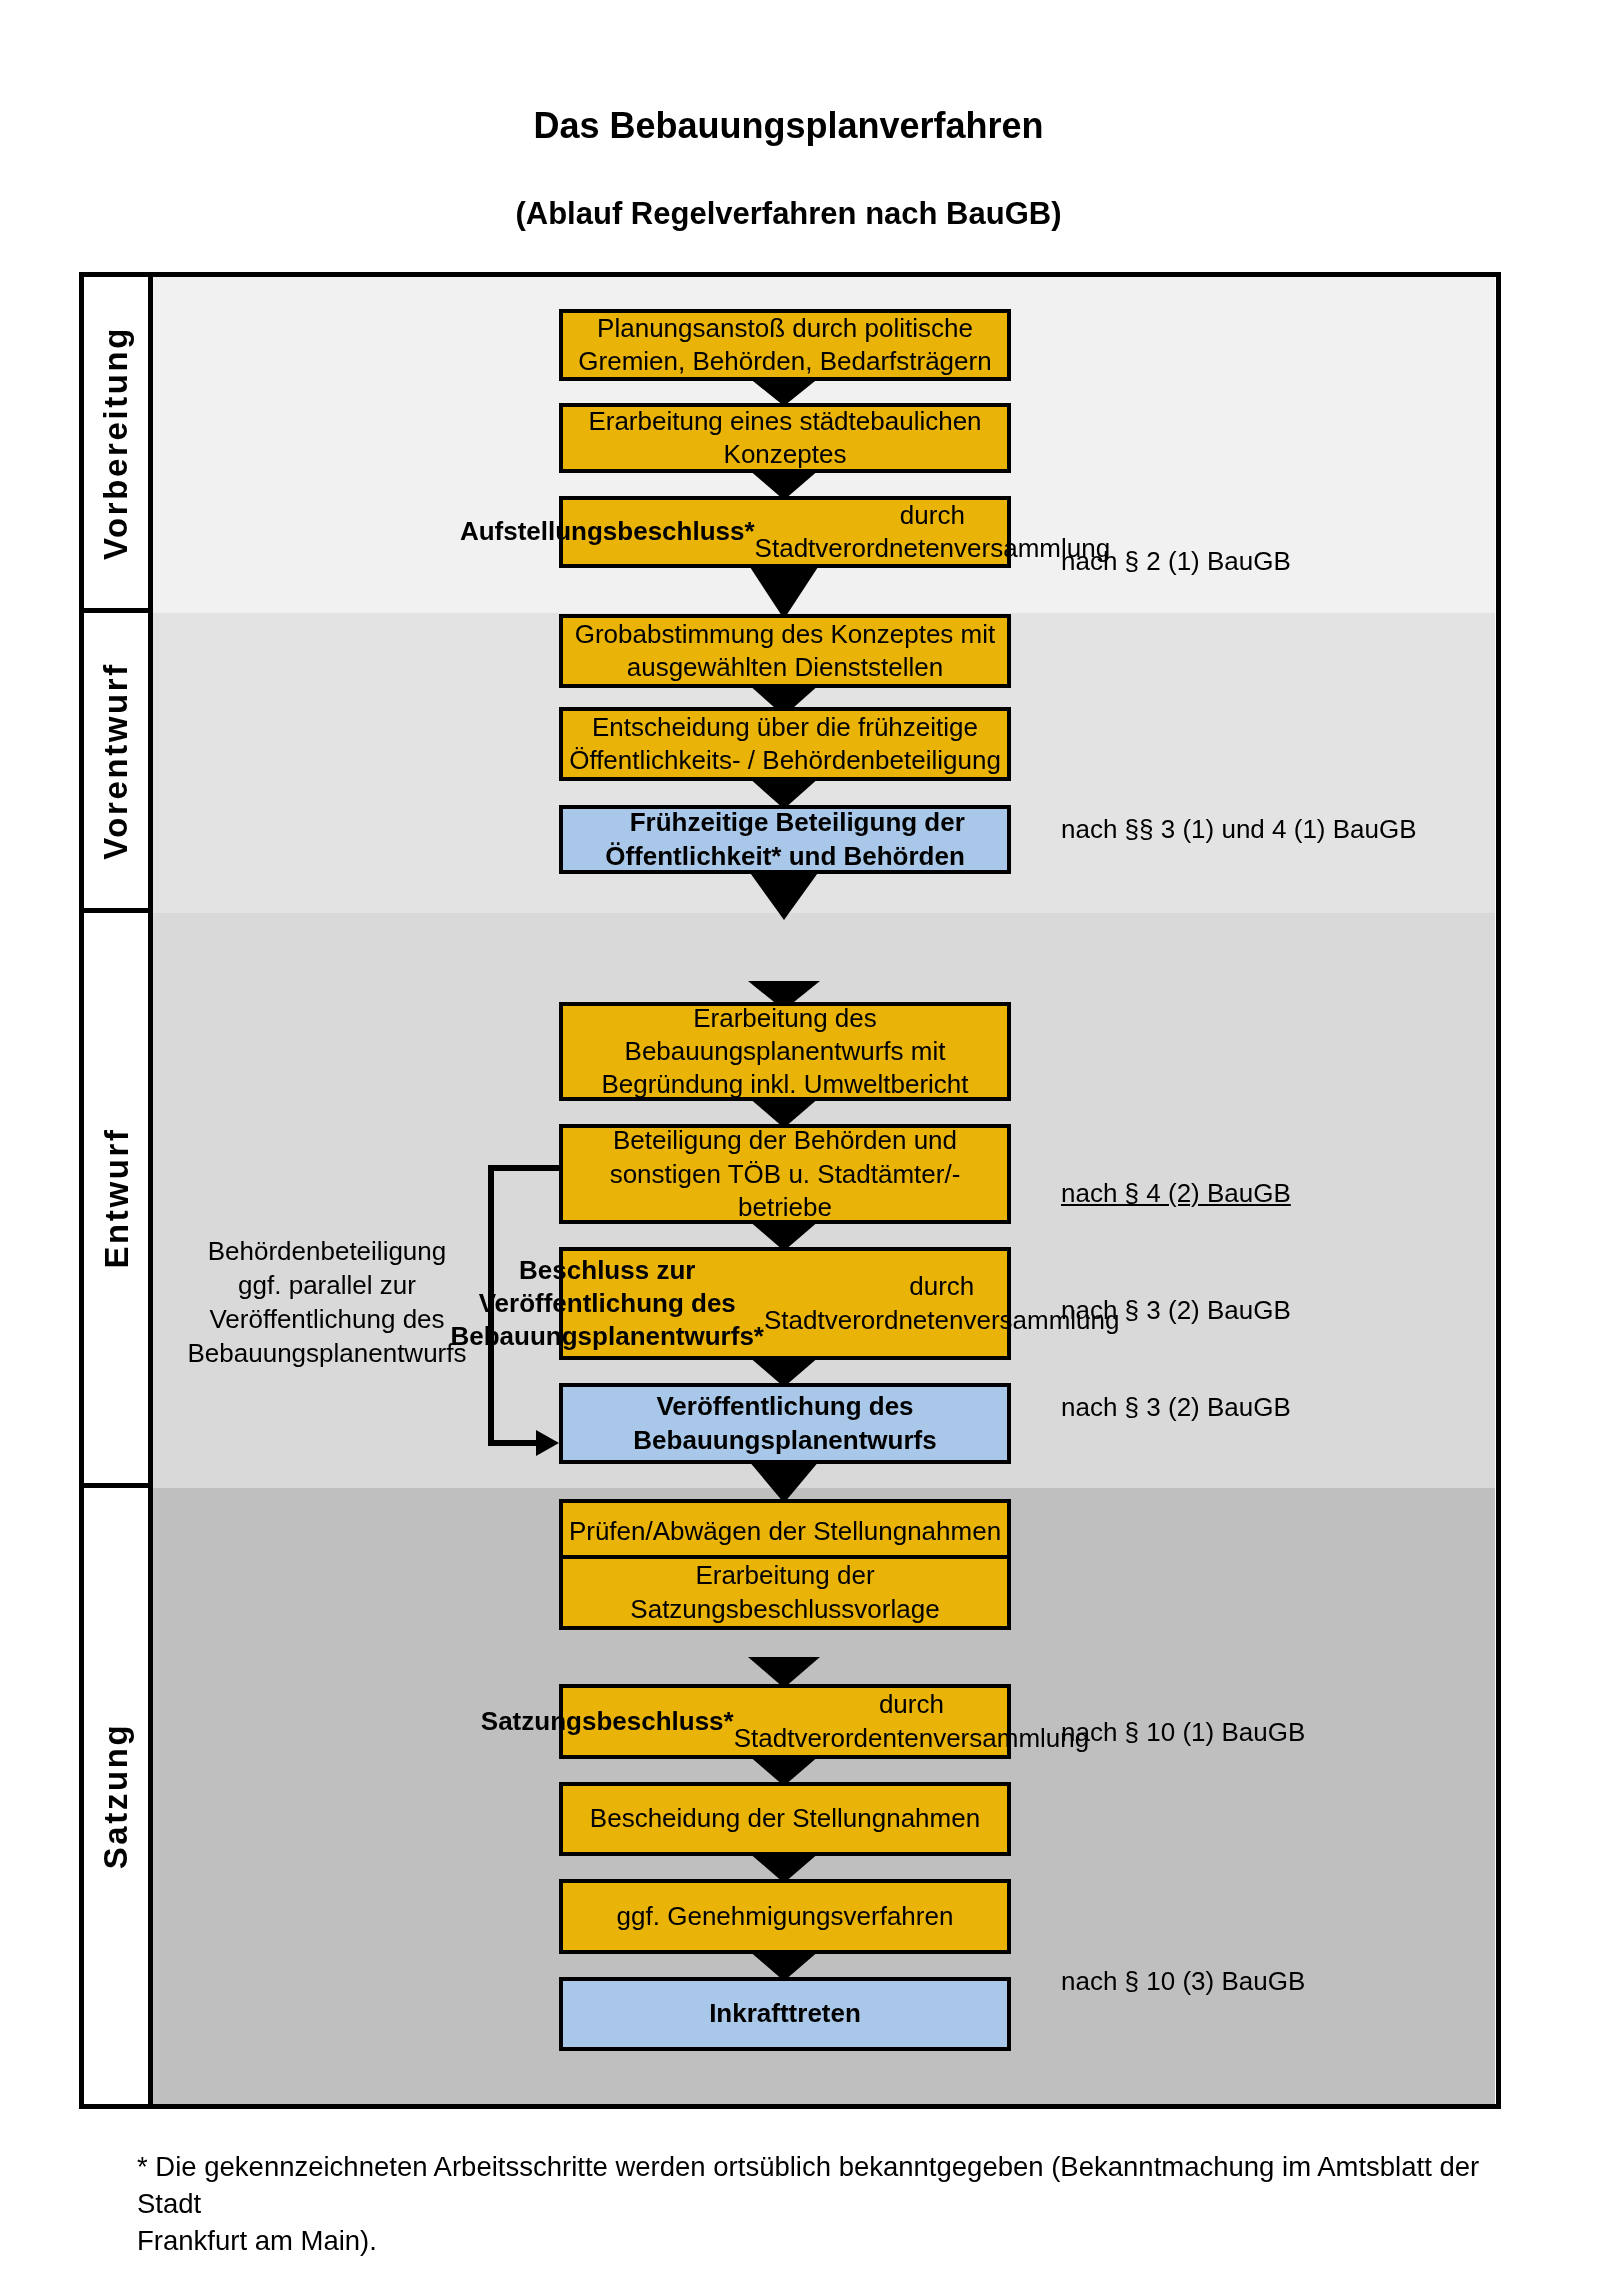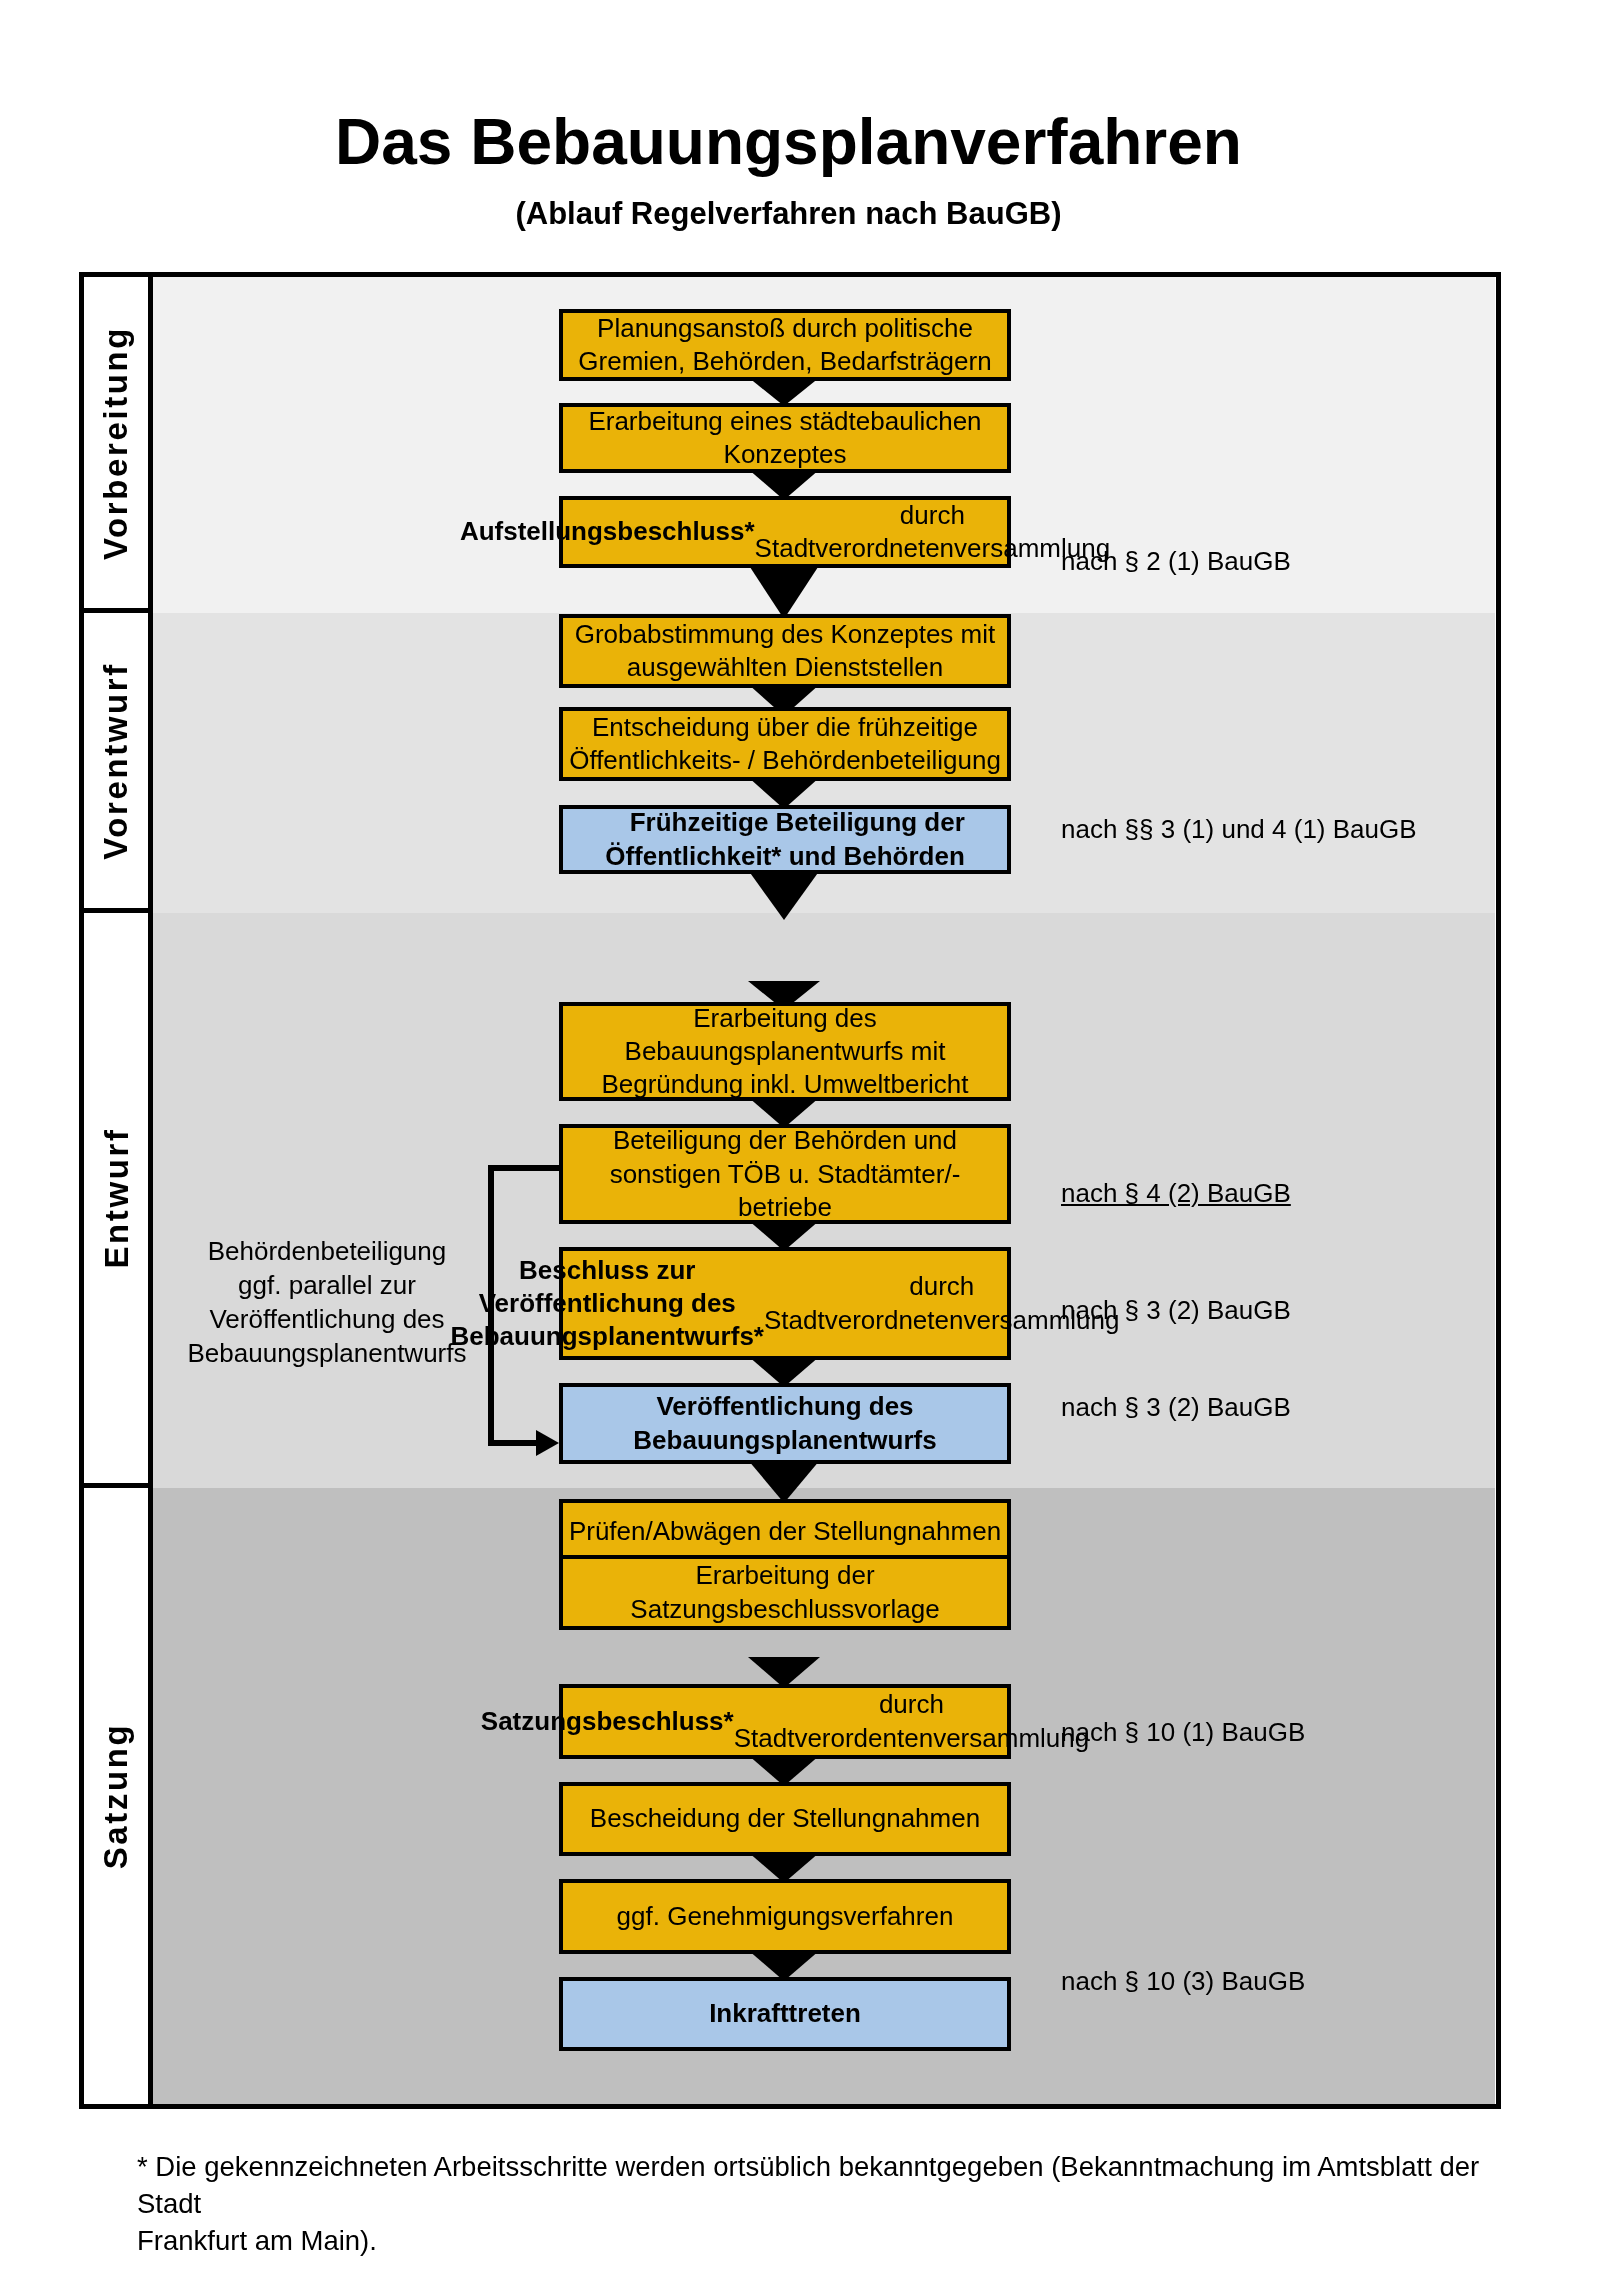--- a/index.html
+++ b/index.html
@@ -3,21 +3,21 @@
 <meta charset="utf-8">
 <style>
   html,body{margin:0;padding:0;}
   body{
     width:1623px;height:2295px;background:#ffffff;position:relative;
     font-family:"Liberation Sans",sans-serif;color:#000;
   }
   .abs{position:absolute;}
   .page-title{
     left:39px;top:105px;width:1499px;text-align:center;
-    font-size:64px;font-weight:bold;letter-spacing:0px;
+    font-size:36px;font-weight:bold;letter-spacing:0px;
   }
   .page-subtitle{
     left:39px;top:196px;width:1499px;text-align:center;
     font-size:31px;font-weight:bold;
   }
   #diagram{
     left:79px;top:272px;width:1422px;height:1837px;
     border:5.2px solid #000;box-sizing:border-box;background:#fff;
   }
   .stripe{left:69px;width:1342px;z-index:0;}

